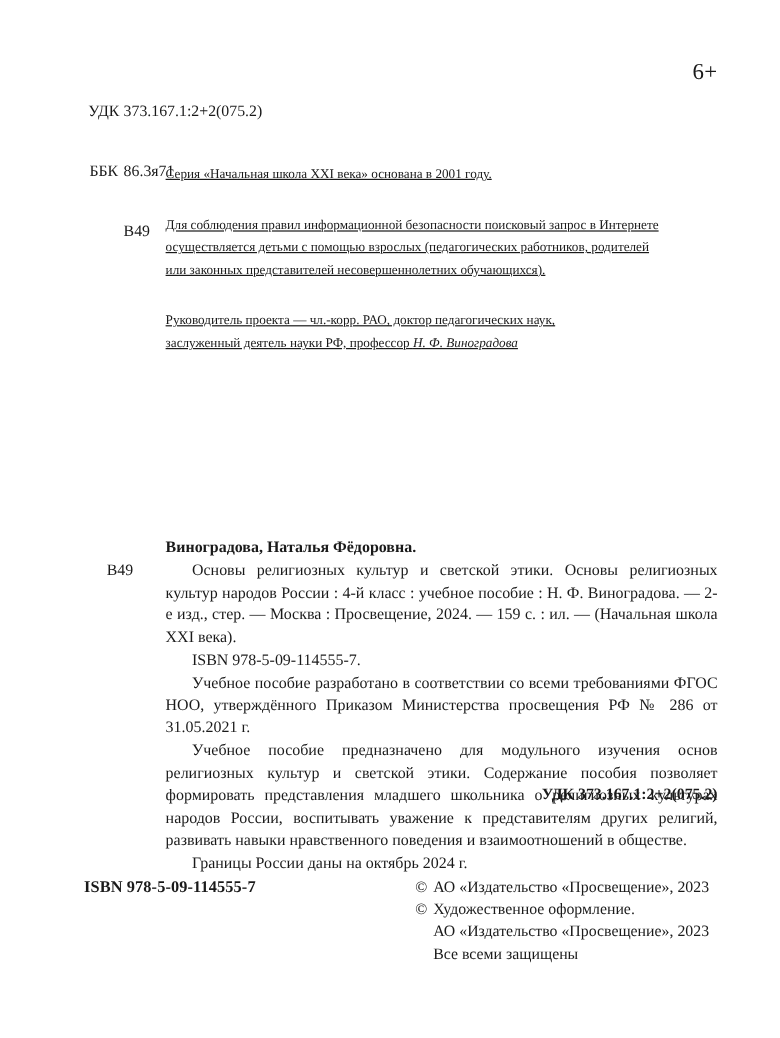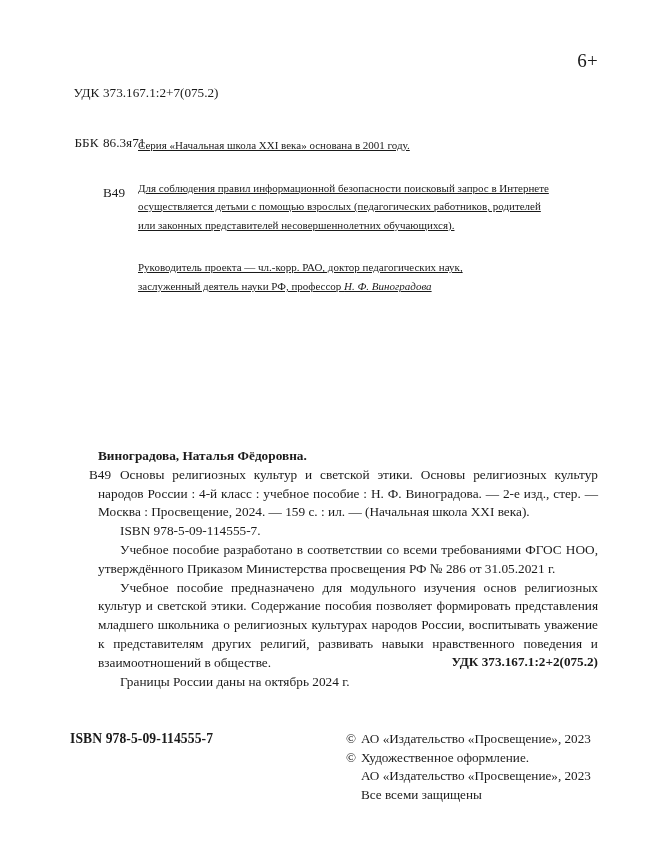--- a/index.html
+++ b/index.html
@@ -75,21 +75,21 @@
     line-height: 18.8px;
   }
   .cip-sigla {
     position: absolute;
     left: 19px;
     top: 19px;
     font-size: 13.2px;
     line-height: 18.8px;
   }
   .cip-body {
-    margin-left: 28px;
+    margin-left: 68px;
   }
   .cip-author {
     font-weight: bold;
     margin: 0;
   }
   .cip-body p {
     margin: 0;
     text-align: justify;
     text-indent: 22px;
   }
@@ -131,21 +131,21 @@
     width: 15px;
   }
   .copyright .crow.cont .sym { visibility: hidden; }
 </style>
 </head>
 <body>
 
 <div class="page">
 
   <div class="class-block">
-    <span class="class-row"><span class="lbl">УДК</span><span>373.167.1:2+7(075.2)</span></span>
+    <span class="class-row"><span class="lbl">УДК</span><span>373.167.1:2+2(075.2)</span></span>
     <span class="class-row"><span class="lbl">ББК</span><span>86.3я71</span></span>
     <span class="class-row indent"><span class="lbl">ББК</span><span>В49</span></span>
   </div>
 
   <div class="age-rating">6+</div>
 
   <div class="notes">
     <p>Серия «Начальная школа XXI века» основана в 2001 году.</p>
     <p>Для соблюдения правил информационной безопасности поисковый запрос в Интернете осуществляется детьми с помощью взрослых (педагогических работников, родителей или законных представителей несовершеннолетних обучающихся).</p>
     <p><span>Руководитель проекта — чл.-корр. РАО, доктор педагогических наук,</span><br><span>заслуженный деятель науки РФ, профессор </span><span class="ital">Н. Ф. Виноградова</span></p>

